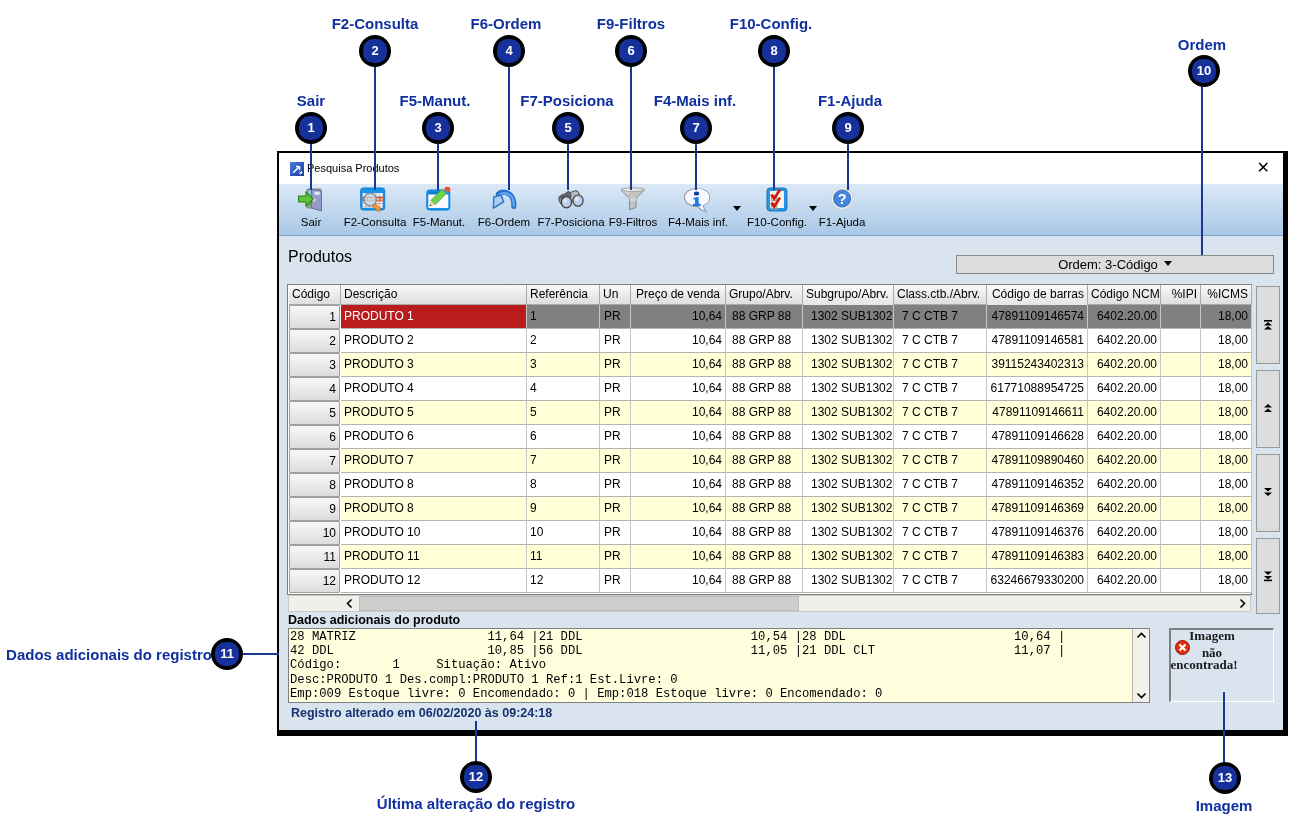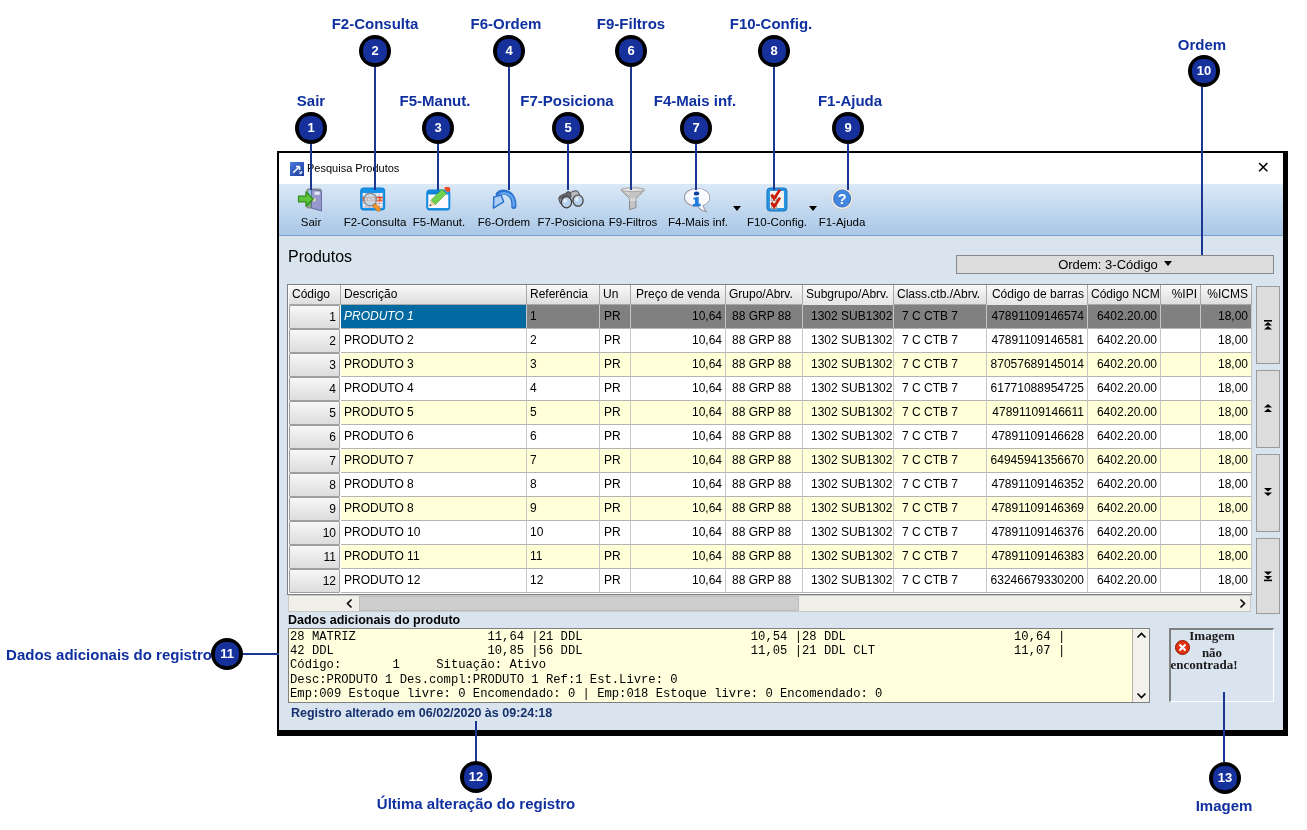--- a/index.html
+++ b/index.html
@@ -16,21 +16,21 @@
 .tbarr { position:absolute; top:22px; width:0; height:0; border:4px solid transparent; border-top:5px solid #000; }
 #prodlbl { position:absolute; left:288px; top:248px; font-size:16px; color:#000; }
 #combo { position:absolute; left:956px; top:255px; width:318px; height:19px; background:#dcdcdc; border:1px solid #898989; font-size:13px; color:#000; text-align:center; line-height:17px; }
 #combo .ca { display:inline-block; width:0; height:0; border:4px solid transparent; border-top:5px solid #000; vertical-align:-1px; margin-left:6px; }
 #tblborder { position:absolute; left:287px; top:284px; width:965px; height:311px; border:1px solid #808080; background:#fff; }
 .hc { position:absolute; background:linear-gradient(#f9f9f9,#dedede); border-right:1px solid #a9a9a9; border-bottom:1px solid #a9a9a9; font-size:12px; color:#000; line-height:19px; padding:0 3px; white-space:nowrap; overflow:hidden; }
 .hc.l { text-align:left; } .hc.c { text-align:center; } .hc.r { text-align:right; }
 .tc { position:absolute; background:#fff; border-right:1px solid #c6c6c6; border-bottom:1px solid #b4b4b4; font-size:12px; color:#000; line-height:23px; padding:0 3px; white-space:nowrap; overflow:hidden; }
 .tc.l { text-align:left; } .tc.r { text-align:right; }
 .tc.yel { background:#ffffd8; }
-.tc.sel { background:#0369a1; color:#fff;font-style:italic; }
+.tc.sel { background:#b91c1c; color:#fff; }
 .tc.gray { background:#808080; }
 .rnum { position:absolute; background:linear-gradient(#f7f7f7,#dcdcdc); border:1px solid #9d9d9d; border-radius:1px; font-size:12px; color:#000; line-height:22px; padding:0 5px; text-align:right; }
 #hscroll { position:absolute; left:288px; top:595px; width:963px; height:17px; background:#f1efea; border:1px solid #c9c9c9;}
 #hthumb { position:absolute; left:70px; top:0px; width:440px; height:15px; background:#cecece; border:1px solid #bdbdbd; }
 .harr { position:absolute; top:2px; }
 .navb { position:absolute; left:1256px; width:24px; background:#dcdcdc; border:1px solid #9a9a9a; display:flex; align-items:center; justify-content:center; }
 #dadoslbl { position:absolute; left:288px; top:613px; font-size:12.5px; font-weight:bold; color:#000; }
 #dadosbox { position:absolute; left:288px; top:628px; width:862px; height:75px; background:#ffffde; border:1px solid #808080; }
 #dadostxt { position:absolute; left:1px; top:1px; font-family:"Liberation Mono",monospace; font-size:12.2px; line-height:14.2px; color:#000; white-space:pre; }
 #dvscroll { position:absolute; right:0px; top:0; width:17px; height:73px; background:#f2f1ec; border-left:1px solid #b5b1a8; }
@@ -106,21 +106,21 @@
 <div class="tc r" style="left:1161px;top:329px;width:40px;height:24px;padding-right:3px;"></div>
 <div class="tc r" style="left:1201px;top:329px;width:51px;height:24px;padding-right:3px;">18,00</div>
 <div class="rnum" style="left:289px;top:353px;width:51px;height:24px;padding-right:3px;">3</div>
 <div class="tc l yel" style="left:341px;top:353px;width:186px;height:24px;padding-left:3px;">PRODUTO 3</div>
 <div class="tc l yel" style="left:527px;top:353px;width:73px;height:24px;padding-left:3px;">3</div>
 <div class="tc l yel" style="left:600px;top:353px;width:31px;height:24px;padding-left:4px;">PR</div>
 <div class="tc r yel" style="left:631px;top:353px;width:95px;height:24px;padding-right:3px;">10,64</div>
 <div class="tc l yel" style="left:726px;top:353px;width:77px;height:24px;padding-left:6px;">88 GRP 88</div>
 <div class="tc l yel" style="left:803px;top:353px;width:91px;height:24px;padding-left:8px;">1302 SUB1302</div>
 <div class="tc l yel" style="left:894px;top:353px;width:93px;height:24px;padding-left:8px;">7 C CTB 7</div>
-<div class="tc r yel" style="left:987px;top:353px;width:101px;height:24px;padding-right:3px;">87057689145014</div>
+<div class="tc r yel" style="left:987px;top:353px;width:101px;height:24px;padding-right:3px;">39115243402313</div>
 <div class="tc r yel" style="left:1088px;top:353px;width:73px;height:24px;padding-right:3px;">6402.20.00</div>
 <div class="tc r yel" style="left:1161px;top:353px;width:40px;height:24px;padding-right:3px;"></div>
 <div class="tc r yel" style="left:1201px;top:353px;width:51px;height:24px;padding-right:3px;">18,00</div>
 <div class="rnum" style="left:289px;top:377px;width:51px;height:24px;padding-right:3px;">4</div>
 <div class="tc l" style="left:341px;top:377px;width:186px;height:24px;padding-left:3px;">PRODUTO 4</div>
 <div class="tc l" style="left:527px;top:377px;width:73px;height:24px;padding-left:3px;">4</div>
 <div class="tc l" style="left:600px;top:377px;width:31px;height:24px;padding-left:4px;">PR</div>
 <div class="tc r" style="left:631px;top:377px;width:95px;height:24px;padding-right:3px;">10,64</div>
 <div class="tc l" style="left:726px;top:377px;width:77px;height:24px;padding-left:6px;">88 GRP 88</div>
 <div class="tc l" style="left:803px;top:377px;width:91px;height:24px;padding-left:8px;">1302 SUB1302</div>
@@ -154,21 +154,21 @@
 <div class="tc r" style="left:1161px;top:425px;width:40px;height:24px;padding-right:3px;"></div>
 <div class="tc r" style="left:1201px;top:425px;width:51px;height:24px;padding-right:3px;">18,00</div>
 <div class="rnum" style="left:289px;top:449px;width:51px;height:24px;padding-right:3px;">7</div>
 <div class="tc l yel" style="left:341px;top:449px;width:186px;height:24px;padding-left:3px;">PRODUTO 7</div>
 <div class="tc l yel" style="left:527px;top:449px;width:73px;height:24px;padding-left:3px;">7</div>
 <div class="tc l yel" style="left:600px;top:449px;width:31px;height:24px;padding-left:4px;">PR</div>
 <div class="tc r yel" style="left:631px;top:449px;width:95px;height:24px;padding-right:3px;">10,64</div>
 <div class="tc l yel" style="left:726px;top:449px;width:77px;height:24px;padding-left:6px;">88 GRP 88</div>
 <div class="tc l yel" style="left:803px;top:449px;width:91px;height:24px;padding-left:8px;">1302 SUB1302</div>
 <div class="tc l yel" style="left:894px;top:449px;width:93px;height:24px;padding-left:8px;">7 C CTB 7</div>
-<div class="tc r yel" style="left:987px;top:449px;width:101px;height:24px;padding-right:3px;">64945941356670</div>
+<div class="tc r yel" style="left:987px;top:449px;width:101px;height:24px;padding-right:3px;">47891109890460</div>
 <div class="tc r yel" style="left:1088px;top:449px;width:73px;height:24px;padding-right:3px;">6402.20.00</div>
 <div class="tc r yel" style="left:1161px;top:449px;width:40px;height:24px;padding-right:3px;"></div>
 <div class="tc r yel" style="left:1201px;top:449px;width:51px;height:24px;padding-right:3px;">18,00</div>
 <div class="rnum" style="left:289px;top:473px;width:51px;height:24px;padding-right:3px;">8</div>
 <div class="tc l" style="left:341px;top:473px;width:186px;height:24px;padding-left:3px;">PRODUTO 8</div>
 <div class="tc l" style="left:527px;top:473px;width:73px;height:24px;padding-left:3px;">8</div>
 <div class="tc l" style="left:600px;top:473px;width:31px;height:24px;padding-left:4px;">PR</div>
 <div class="tc r" style="left:631px;top:473px;width:95px;height:24px;padding-right:3px;">10,64</div>
 <div class="tc l" style="left:726px;top:473px;width:77px;height:24px;padding-left:6px;">88 GRP 88</div>
 <div class="tc l" style="left:803px;top:473px;width:91px;height:24px;padding-left:8px;">1302 SUB1302</div>

